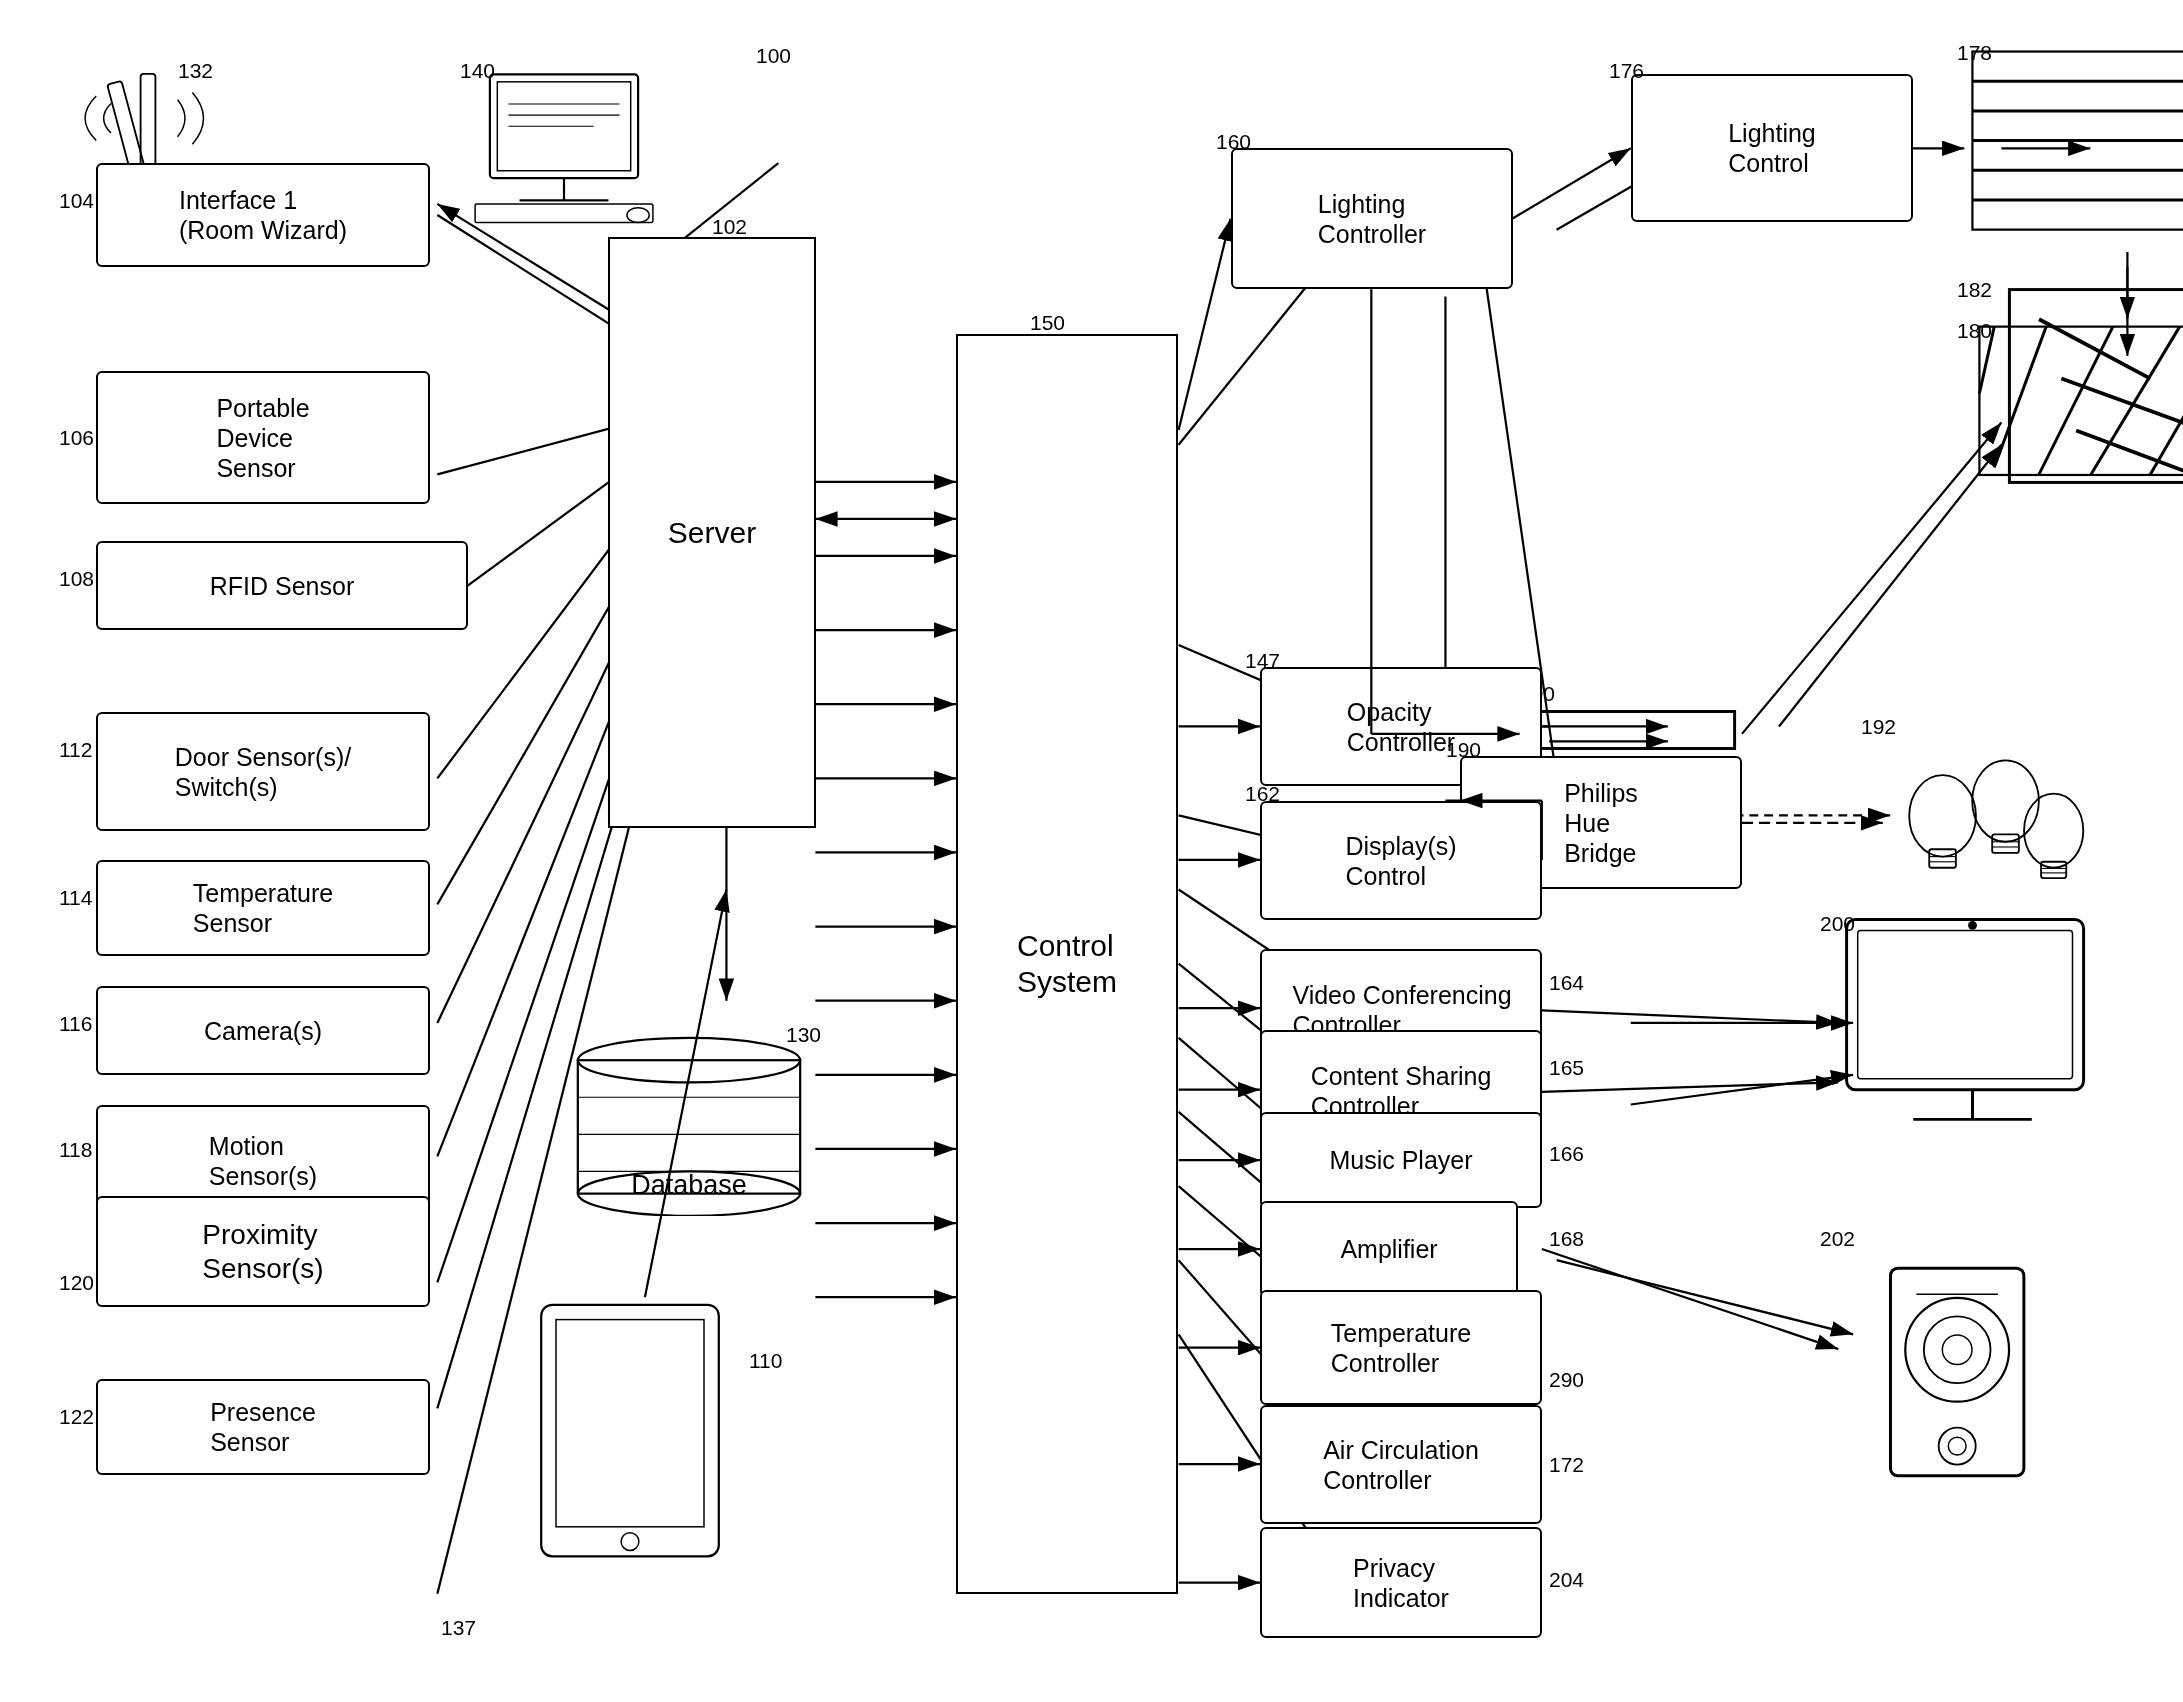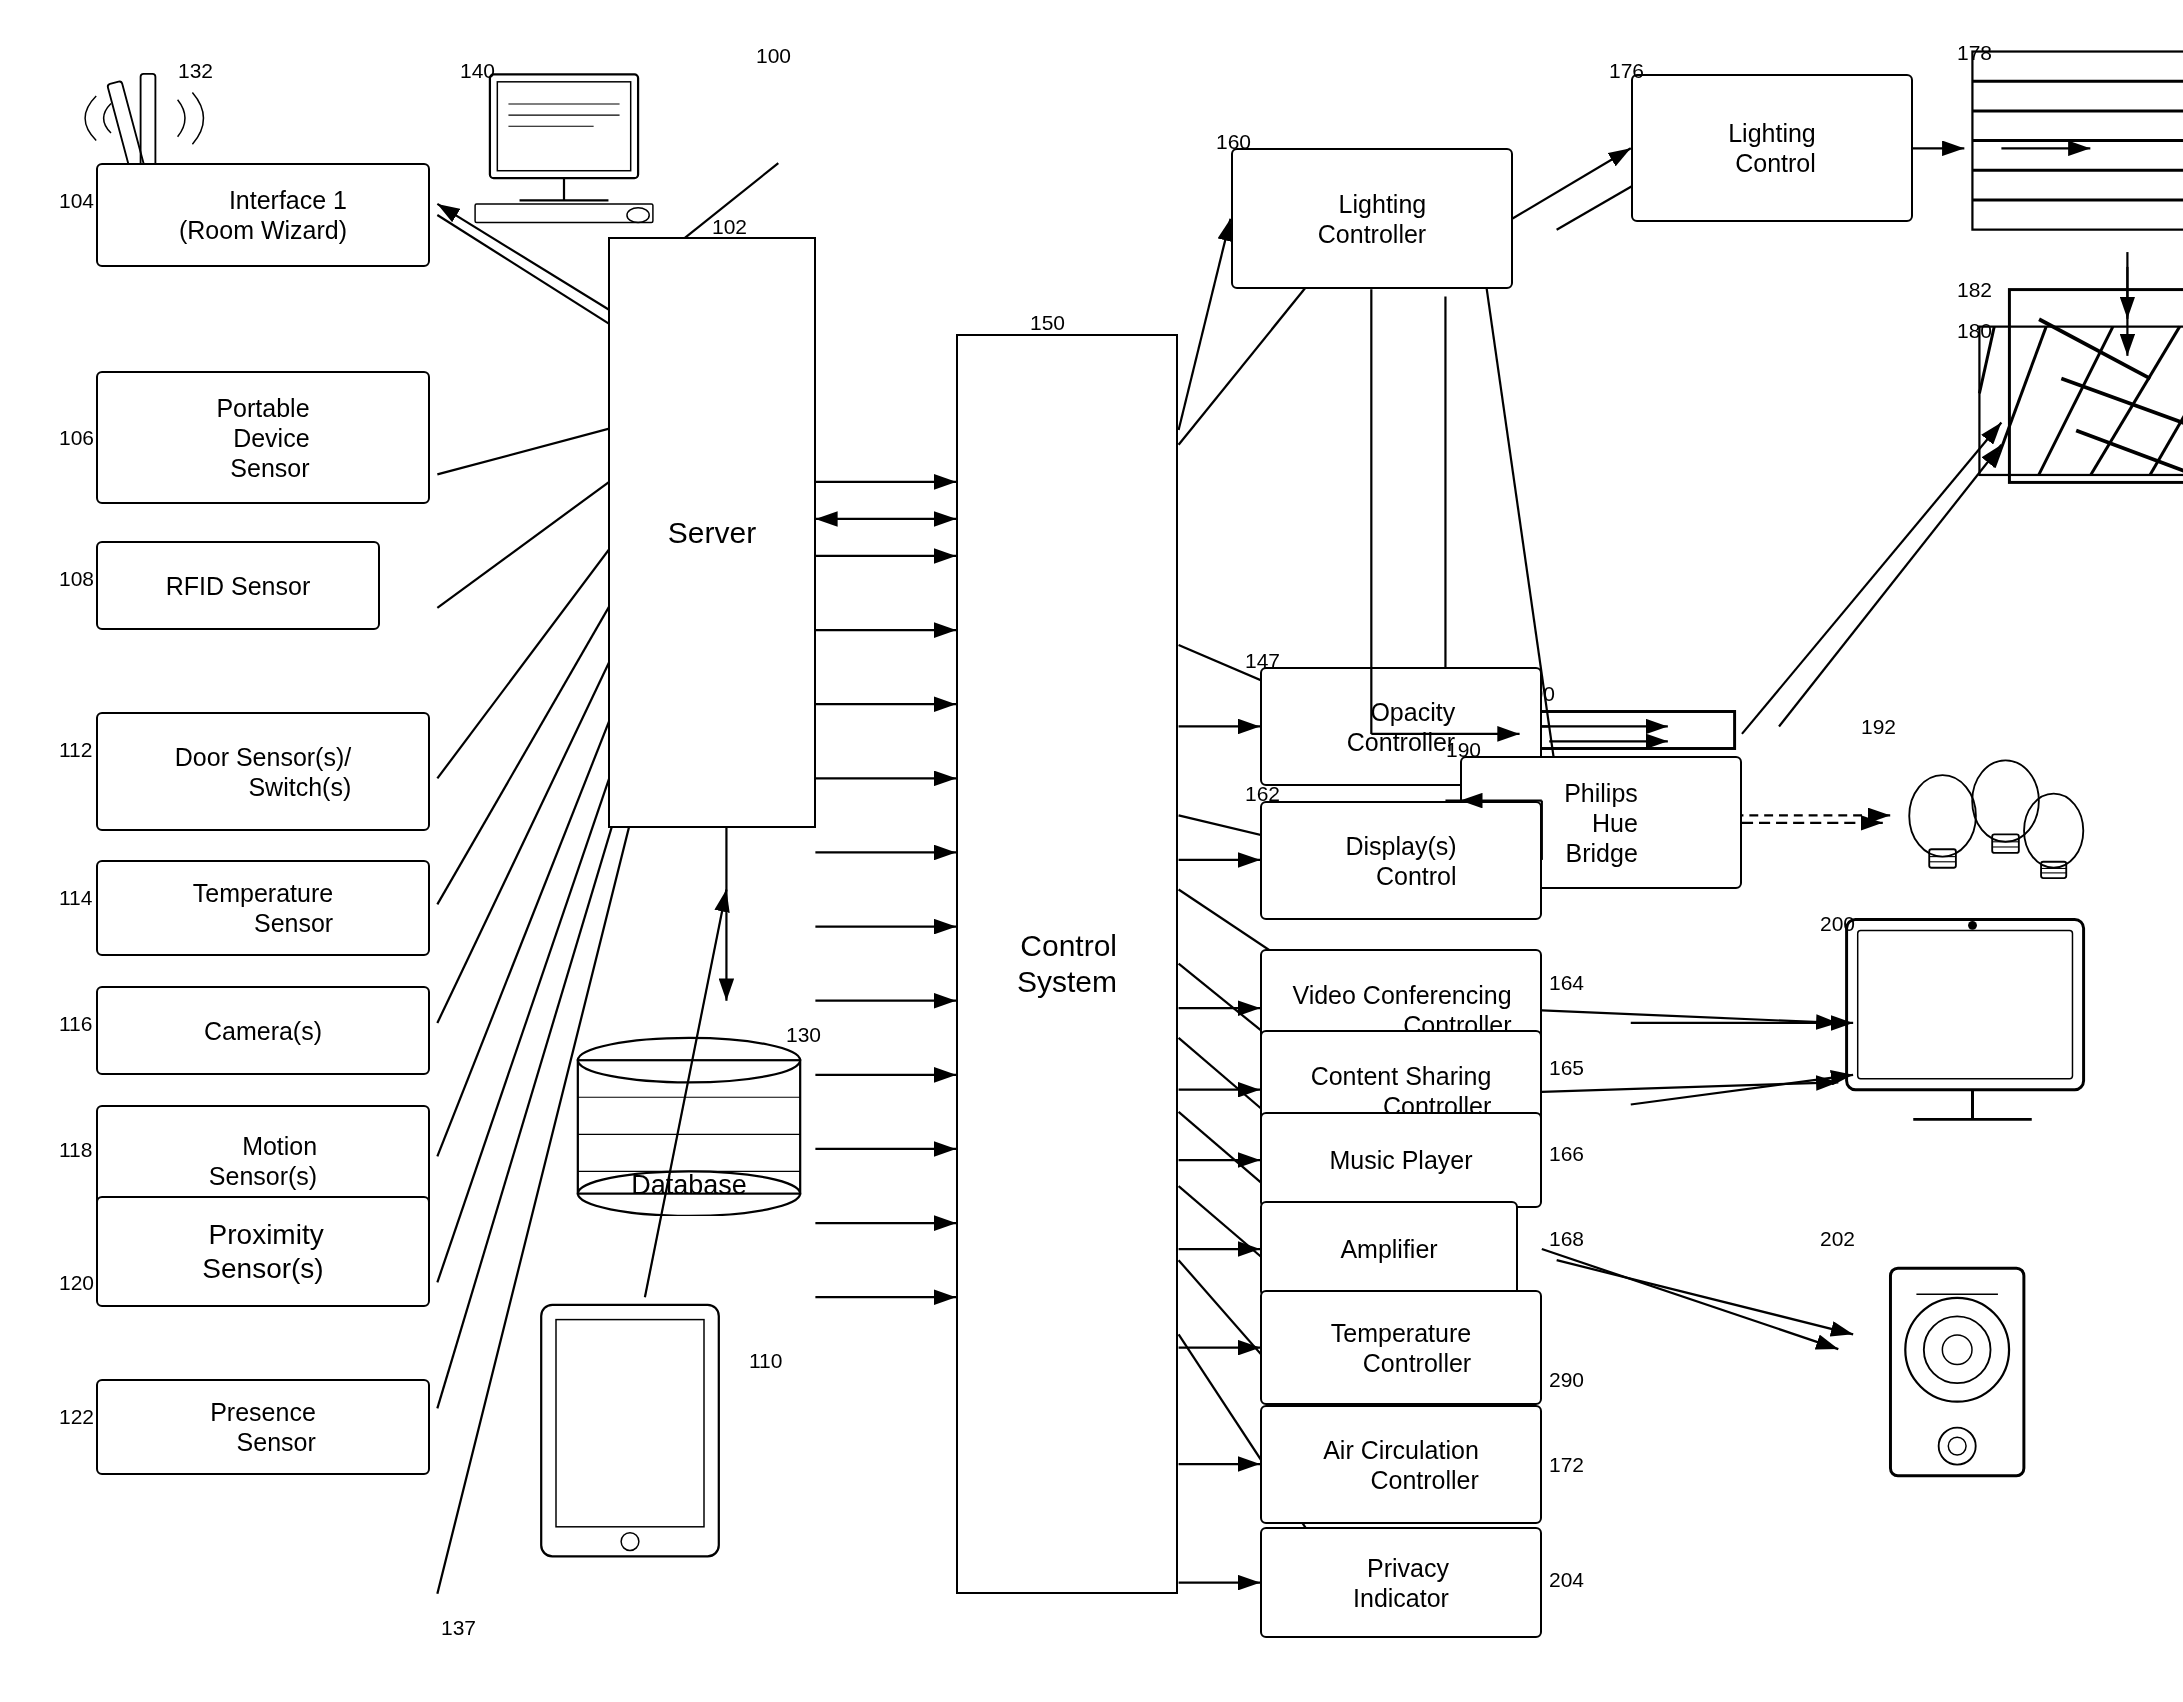--- a/index.html
+++ b/index.html
@@ -18,21 +18,21 @@
       background: #fff;
     }
     .box {
       position: absolute;
       border: 2.2px solid #000;
       border-radius: 6px;
       background: #fff;
       display: flex;
       align-items: center;
       justify-content: center;
-      text-align: right;
+      text-align: left;
       font-size: 24px;
       font-weight: normal;
       line-height: 1.2;
       padding: 6px;
     }
     .box-rect {
       border-radius: 0;
     }
     .label-num {
       position: absolute;
@@ -187,21 +187,21 @@
   </div>
   <span class="label-num" style="left:59px;top:189px;">104</span>
 
   <div class="box" style="left:96px;top:371px;width:334px;height:133px;font-size:25px;">
     <span style="white-space:pre-line;">Portable
 Device
 Sensor</span>
   </div>
   <span class="label-num" style="left:59px;top:426px;">106</span>
 
-  <div class="box" style="left:96px;top:541px;width:284px;height:89px;font-size:25px;">
+  <div class="box" style="left:96px;top:541px;width:372px;height:89px;font-size:25px;">
     <span style="white-space:pre-line;">RFID Sensor</span>
   </div>
   <span class="label-num" style="left:59px;top:567px;">108</span>
 
   <div class="box" style="left:96px;top:712px;width:334px;height:119px;font-size:25px;">
     <span style="white-space:pre-line;">Door Sensor(s)/
 Switch(s)</span>
   </div>
   <span class="label-num" style="left:59px;top:738px;">112</span>
 

